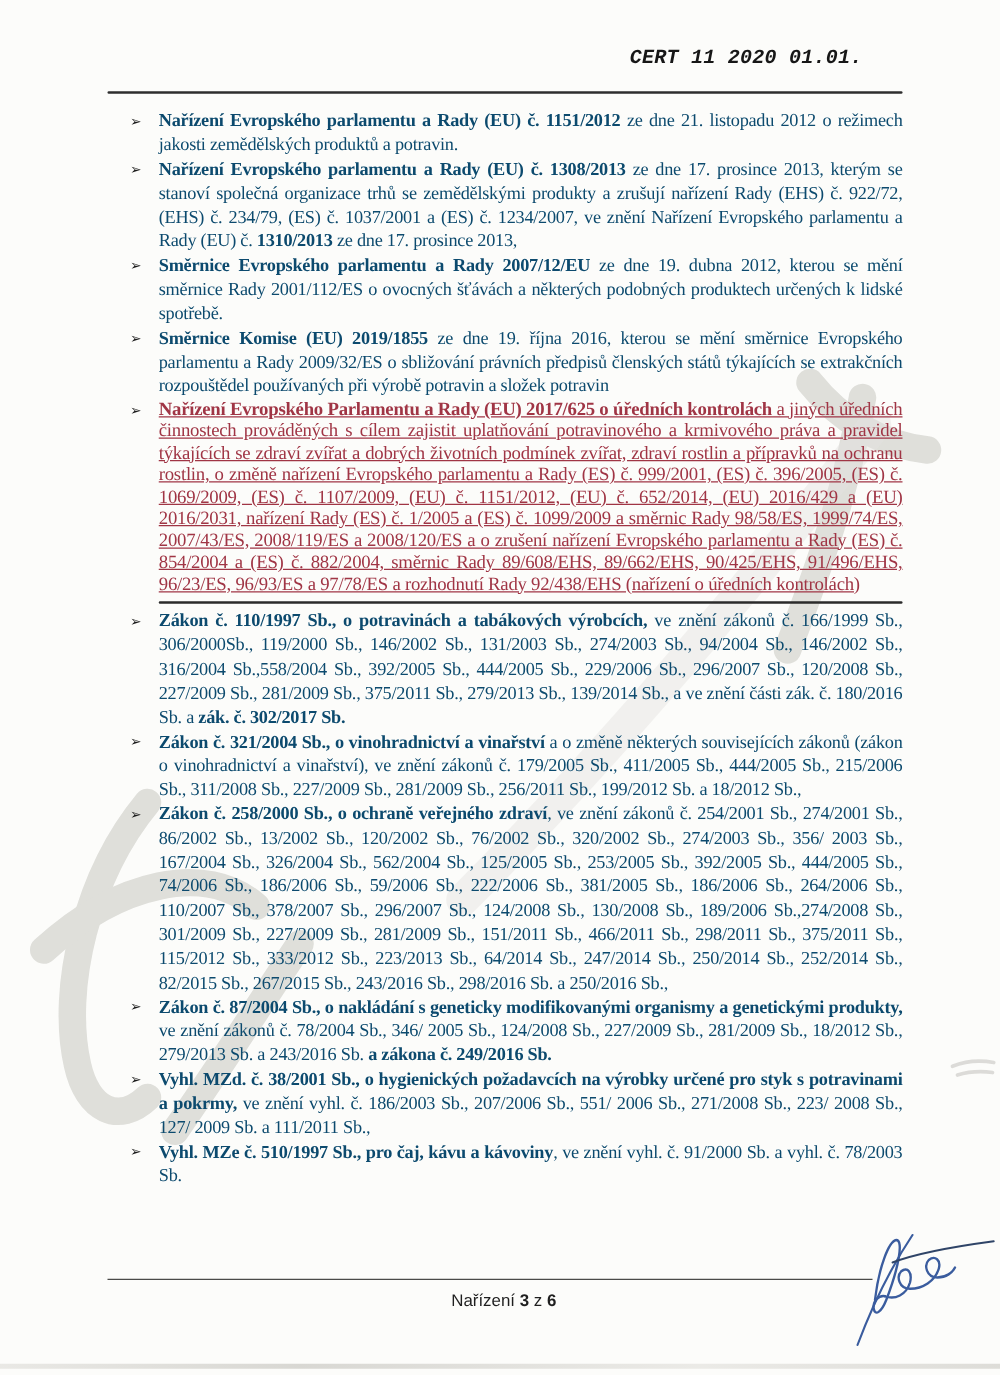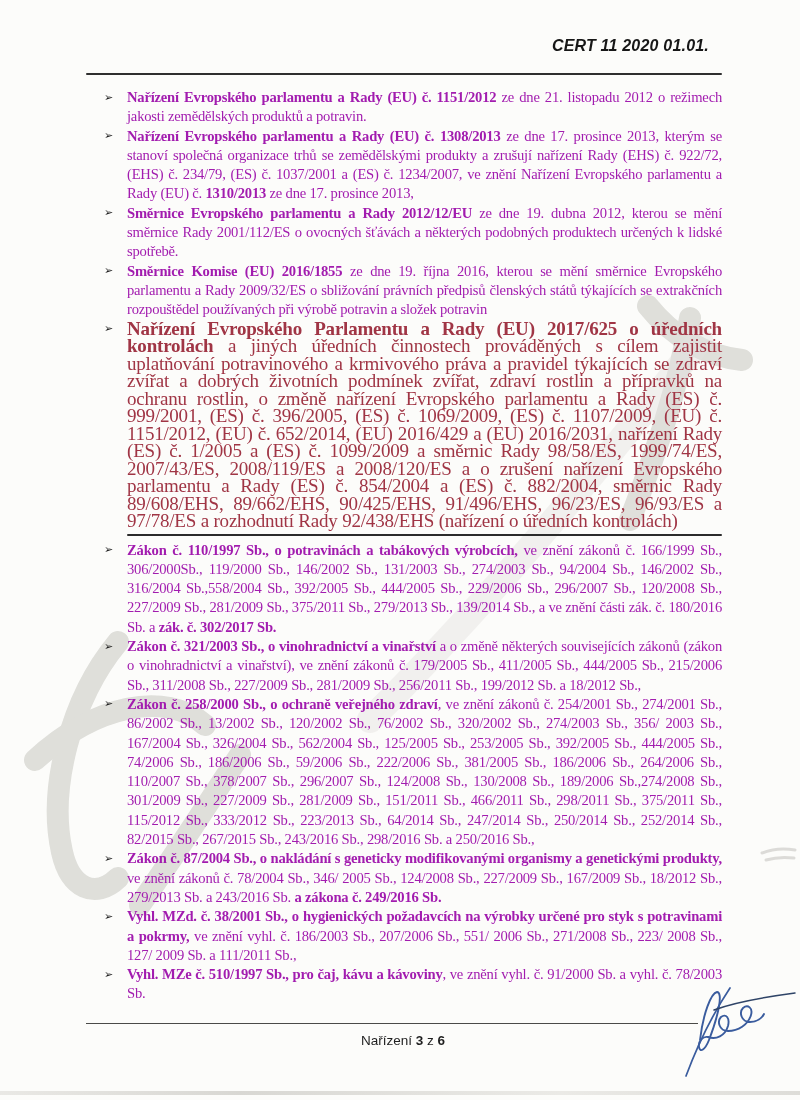--- a/index.html
+++ b/index.html
@@ -9,47 +9,48 @@
     overflow:hidden;
     background:#fcfcfa;
     font-family:"Liberation Serif", serif;
     color:#1d1d1d;
   }
   .watermark, .signature { position:absolute; pointer-events:none; }
   .watermark { left:0; top:0; z-index:0; }
   .signature { left:0; top:0; z-index:3; }
 
   .page-header {
-    position:absolute; top:37px; right:91px; z-index:2;
-    font-family:Liberation Sans, sans-serif;
+    position:absolute; top:37px; right:110px; z-index:2;
+    font-family:Liberation Mono, monospace;
     font-style:italic; font-weight:bold;
     font-size:16px; letter-spacing:.2px; color:#171717;
   }
   .top-rule {
     position:absolute; left:86px; top:73px; width:636px; height:2px;
     background:#2e2e2e; z-index:1; border-radius:1px;
   }
 
   .content { position:absolute; left:97px; top:88px; width:625px; z-index:2; }
   .bullet-list { list-style:none; }
   .bullet-item { display:flex; }
   .bullet-marker {
     flex:0 0 30px; padding-left:7px; padding-top:3.5px;
     font-family:"DejaVu Sans", sans-serif;
     font-size:11px; color:#1a1a1a; line-height:1;
   }
   .bullet-text {
     flex:1; text-align:justify;
     font-size:14.6px; line-height:19.3px; letter-spacing:-.2px;
-    color:#a21caf;
+    color:#0c4a6e;
   }
   .bullet-text .b { font-weight:bold; }
   .item-red .bullet-text {
-    font-size:19px; line-height:17.5px;
+    font-size:15px; line-height:17.5px;
     color:var(--red-text, #a03545);
+    text-decoration:underline;
   }
   .rule-row { display:block; }
   .mid-rule {
     margin:4px 0 5px 30px; height:2px; background:#2b2b2b; border-radius:1px;
   }
 
   .footer-rule {
     position:absolute; left:86px; top:1023px; width:612px; height:1px;
     background:#4a4a48; z-index:1;
   }
@@ -93,48 +94,48 @@
       <li class="bullet-item">
         <span class="bullet-marker">➢</span>
         <p class="bullet-text"><span class="b">Nařízení Evropského parlamentu a Rady (EU) č. 1151/2012</span><span> ze dne 21. listopadu 2012 o režimech jakosti zemědělských produktů a potravin.</span></p>
       </li>
       <li class="bullet-item">
         <span class="bullet-marker">➢</span>
         <p class="bullet-text"><span class="b">Nařízení Evropského parlamentu a Rady (EU) č. 1308/2013</span><span> ze dne 17. prosince 2013, kterým se stanoví společná organizace trhů se zemědělskými produkty a zrušují nařízení Rady (EHS) č. 922/72, (EHS) č. 234/79, (ES) č. 1037/2001 a (ES) č. 1234/2007, ve znění Nařízení Evropského parlamentu a Rady (EU) č. </span><span class="b">1310/2013</span><span> ze dne 17. prosince 2013,</span></p>
       </li>
       <li class="bullet-item">
         <span class="bullet-marker">➢</span>
-        <p class="bullet-text"><span class="b">Směrnice Evropského parlamentu a Rady 2012/12/EU</span><span> ze dne 19. dubna 2012, kterou se mění směrnice Rady 2001/112/ES o ovocných šťávách a některých podobných produktech určených k lidské spotřebě.</span></p>
+        <p class="bullet-text"><span class="b">Směrnice Evropského parlamentu a Rady 2007/12/EU</span><span> ze dne 19. dubna 2012, kterou se mění směrnice Rady 2001/112/ES o ovocných šťávách a některých podobných produktech určených k lidské spotřebě.</span></p>
       </li>
       <li class="bullet-item">
         <span class="bullet-marker">➢</span>
-        <p class="bullet-text"><span class="b">Směrnice Komise (EU) 2016/1855</span><span> ze dne 19. října 2016, kterou se mění směrnice Evropského parlamentu a Rady 2009/32/ES o sbližování právních předpisů členských států týkajících se extrakčních rozpouštědel používaných při výrobě potravin a složek potravin</span></p>
+        <p class="bullet-text"><span class="b">Směrnice Komise (EU) 2019/1855</span><span> ze dne 19. října 2016, kterou se mění směrnice Evropského parlamentu a Rady 2009/32/ES o sbližování právních předpisů členských států týkajících se extrakčních rozpouštědel používaných při výrobě potravin a složek potravin</span></p>
       </li>
       <li class="bullet-item item-red">
         <span class="bullet-marker">➢</span>
         <p class="bullet-text"><span class="b">Nařízení Evropského Parlamentu a Rady (EU) 2017/625 o úředních kontrolách</span><span> a jiných úředních činnostech prováděných s cílem zajistit uplatňování potravinového a krmivového práva a pravidel týkajících se zdraví zvířat a dobrých životních podmínek zvířat, zdraví rostlin a přípravků na ochranu rostlin, o změně nařízení Evropského parlamentu a Rady (ES) č. 999/2001, (ES) č. 396/2005, (ES) č. 1069/2009, (ES) č. 1107/2009, (EU) č. 1151/2012, (EU) č. 652/2014, (EU) 2016/429 a (EU) 2016/2031, nařízení Rady (ES) č. 1/2005 a (ES) č. 1099/2009 a směrnic Rady 98/58/ES, 1999/74/ES, 2007/43/ES, 2008/119/ES a 2008/120/ES a o zrušení nařízení Evropského parlamentu a Rady (ES) č. 854/2004 a (ES) č. 882/2004, směrnic Rady 89/608/EHS, 89/662/EHS, 90/425/EHS, 91/496/EHS, 96/23/ES, 96/93/ES a 97/78/ES a rozhodnutí Rady 92/438/EHS (nařízení o úředních kontrolách)</span></p>
       </li>
       <li class="rule-row">
         <div class="mid-rule"></div>
       </li>
       <li class="bullet-item">
         <span class="bullet-marker">➢</span>
         <p class="bullet-text"><span class="b">Zákon č. 110/1997 Sb., o potravinách a tabákových výrobcích,</span><span> ve znění zákonů č. 166/1999 Sb., 306/2000Sb., 119/2000 Sb., 146/2002 Sb., 131/2003 Sb., 274/2003 Sb., 94/2004 Sb., 146/2002 Sb., 316/2004 Sb.,558/2004 Sb., 392/2005 Sb., 444/2005 Sb., 229/2006 Sb., 296/2007 Sb., 120/2008 Sb., 227/2009 Sb., 281/2009 Sb., 375/2011 Sb., 279/2013 Sb., 139/2014 Sb., a ve znění části zák. č. 180/2016 Sb. a </span><span class="b">zák. č. 302/2017 Sb.</span></p>
       </li>
       <li class="bullet-item">
         <span class="bullet-marker">➢</span>
-        <p class="bullet-text"><span class="b">Zákon č. 321/2003 Sb., o vinohradnictví a vinařství</span><span> a o změně některých souvisejících zákonů (zákon o vinohradnictví a vinařství), ve znění zákonů č. 179/2005 Sb., 411/2005 Sb., 444/2005 Sb., 215/2006 Sb., 311/2008 Sb., 227/2009 Sb., 281/2009 Sb., 256/2011 Sb., 199/2012 Sb. a 18/2012 Sb.,</span></p>
+        <p class="bullet-text"><span class="b">Zákon č. 321/2004 Sb., o vinohradnictví a vinařství</span><span> a o změně některých souvisejících zákonů (zákon o vinohradnictví a vinařství), ve znění zákonů č. 179/2005 Sb., 411/2005 Sb., 444/2005 Sb., 215/2006 Sb., 311/2008 Sb., 227/2009 Sb., 281/2009 Sb., 256/2011 Sb., 199/2012 Sb. a 18/2012 Sb.,</span></p>
       </li>
       <li class="bullet-item">
         <span class="bullet-marker">➢</span>
         <p class="bullet-text"><span class="b">Zákon č. 258/2000 Sb., o ochraně veřejného zdraví</span><span>, ve znění zákonů č. 254/2001 Sb., 274/2001 Sb., 86/2002 Sb., 13/2002 Sb., 120/2002 Sb., 76/2002 Sb., 320/2002 Sb., 274/2003 Sb., 356/ 2003 Sb., 167/2004 Sb., 326/2004 Sb., 562/2004 Sb., 125/2005 Sb., 253/2005 Sb., 392/2005 Sb., 444/2005 Sb., 74/2006 Sb., 186/2006 Sb., 59/2006 Sb., 222/2006 Sb., 381/2005 Sb., 186/2006 Sb., 264/2006 Sb., 110/2007 Sb., 378/2007 Sb., 296/2007 Sb., 124/2008 Sb., 130/2008 Sb., 189/2006 Sb.,274/2008 Sb., 301/2009 Sb., 227/2009 Sb., 281/2009 Sb., 151/2011 Sb., 466/2011 Sb., 298/2011 Sb., 375/2011 Sb., 115/2012 Sb., 333/2012 Sb., 223/2013 Sb., 64/2014 Sb., 247/2014 Sb., 250/2014 Sb., 252/2014 Sb., 82/2015 Sb., 267/2015 Sb., 243/2016 Sb., 298/2016 Sb. a 250/2016 Sb.,</span></p>
       </li>
       <li class="bullet-item">
         <span class="bullet-marker">➢</span>
-        <p class="bullet-text"><span class="b">Zákon č. 87/2004 Sb., o nakládání s geneticky modifikovanými organismy a genetickými produkty,</span><span> ve znění zákonů č. 78/2004 Sb., 346/ 2005 Sb., 124/2008 Sb., 227/2009 Sb., 167/2009 Sb., 18/2012 Sb., 279/2013 Sb. a 243/2016 Sb. </span><span class="b">a zákona č. 249/2016 Sb.</span></p>
+        <p class="bullet-text"><span class="b">Zákon č. 87/2004 Sb., o nakládání s geneticky modifikovanými organismy a genetickými produkty,</span><span> ve znění zákonů č. 78/2004 Sb., 346/ 2005 Sb., 124/2008 Sb., 227/2009 Sb., 281/2009 Sb., 18/2012 Sb., 279/2013 Sb. a 243/2016 Sb. </span><span class="b">a zákona č. 249/2016 Sb.</span></p>
       </li>
       <li class="bullet-item">
         <span class="bullet-marker">➢</span>
         <p class="bullet-text"><span class="b">Vyhl. MZd. č. 38/2001 Sb., o hygienických požadavcích na výrobky určené pro styk s potravinami a pokrmy,</span><span> ve znění vyhl. č. 186/2003 Sb., 207/2006 Sb., 551/ 2006 Sb., 271/2008 Sb., 223/ 2008 Sb., 127/ 2009 Sb. a 111/2011 Sb.,</span></p>
       </li>
       <li class="bullet-item">
         <span class="bullet-marker">➢</span>
         <p class="bullet-text"><span class="b">Vyhl. MZe č. 510/1997 Sb., pro čaj, kávu a kávoviny</span><span>, ve znění vyhl. č. 91/2000 Sb. a vyhl. č. 78/2003 Sb.</span></p>
       </li>
     </ul>

